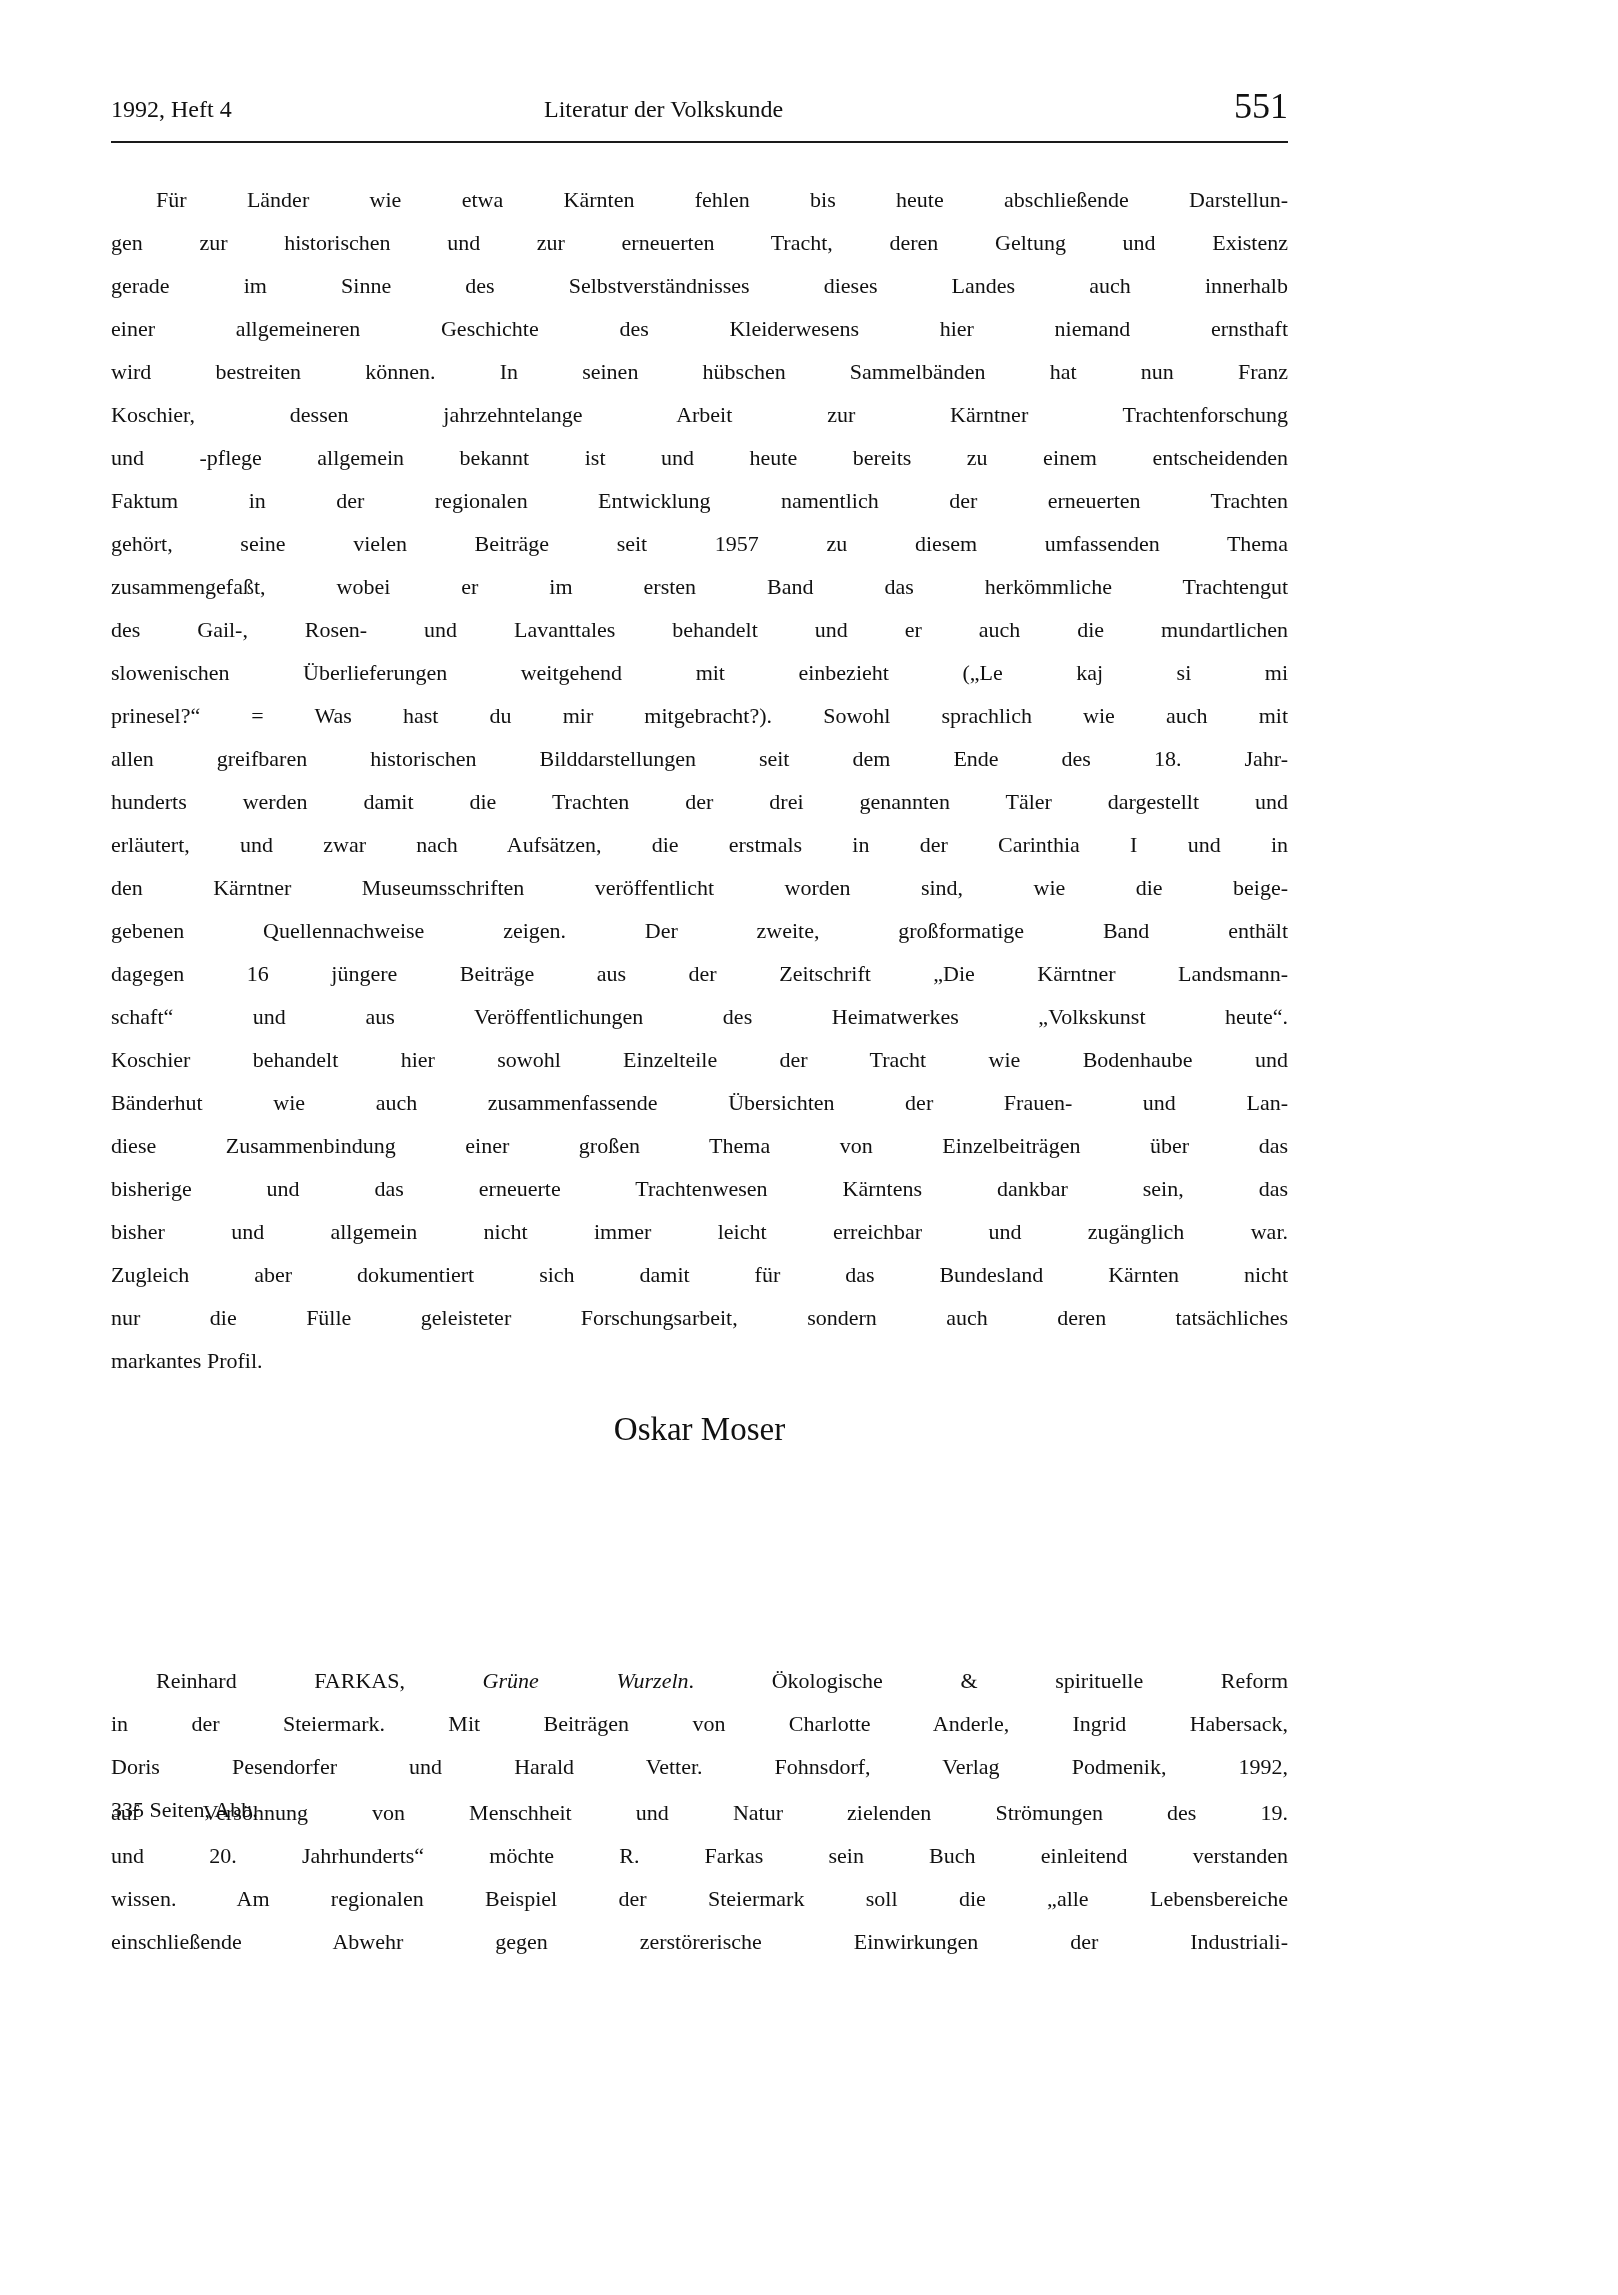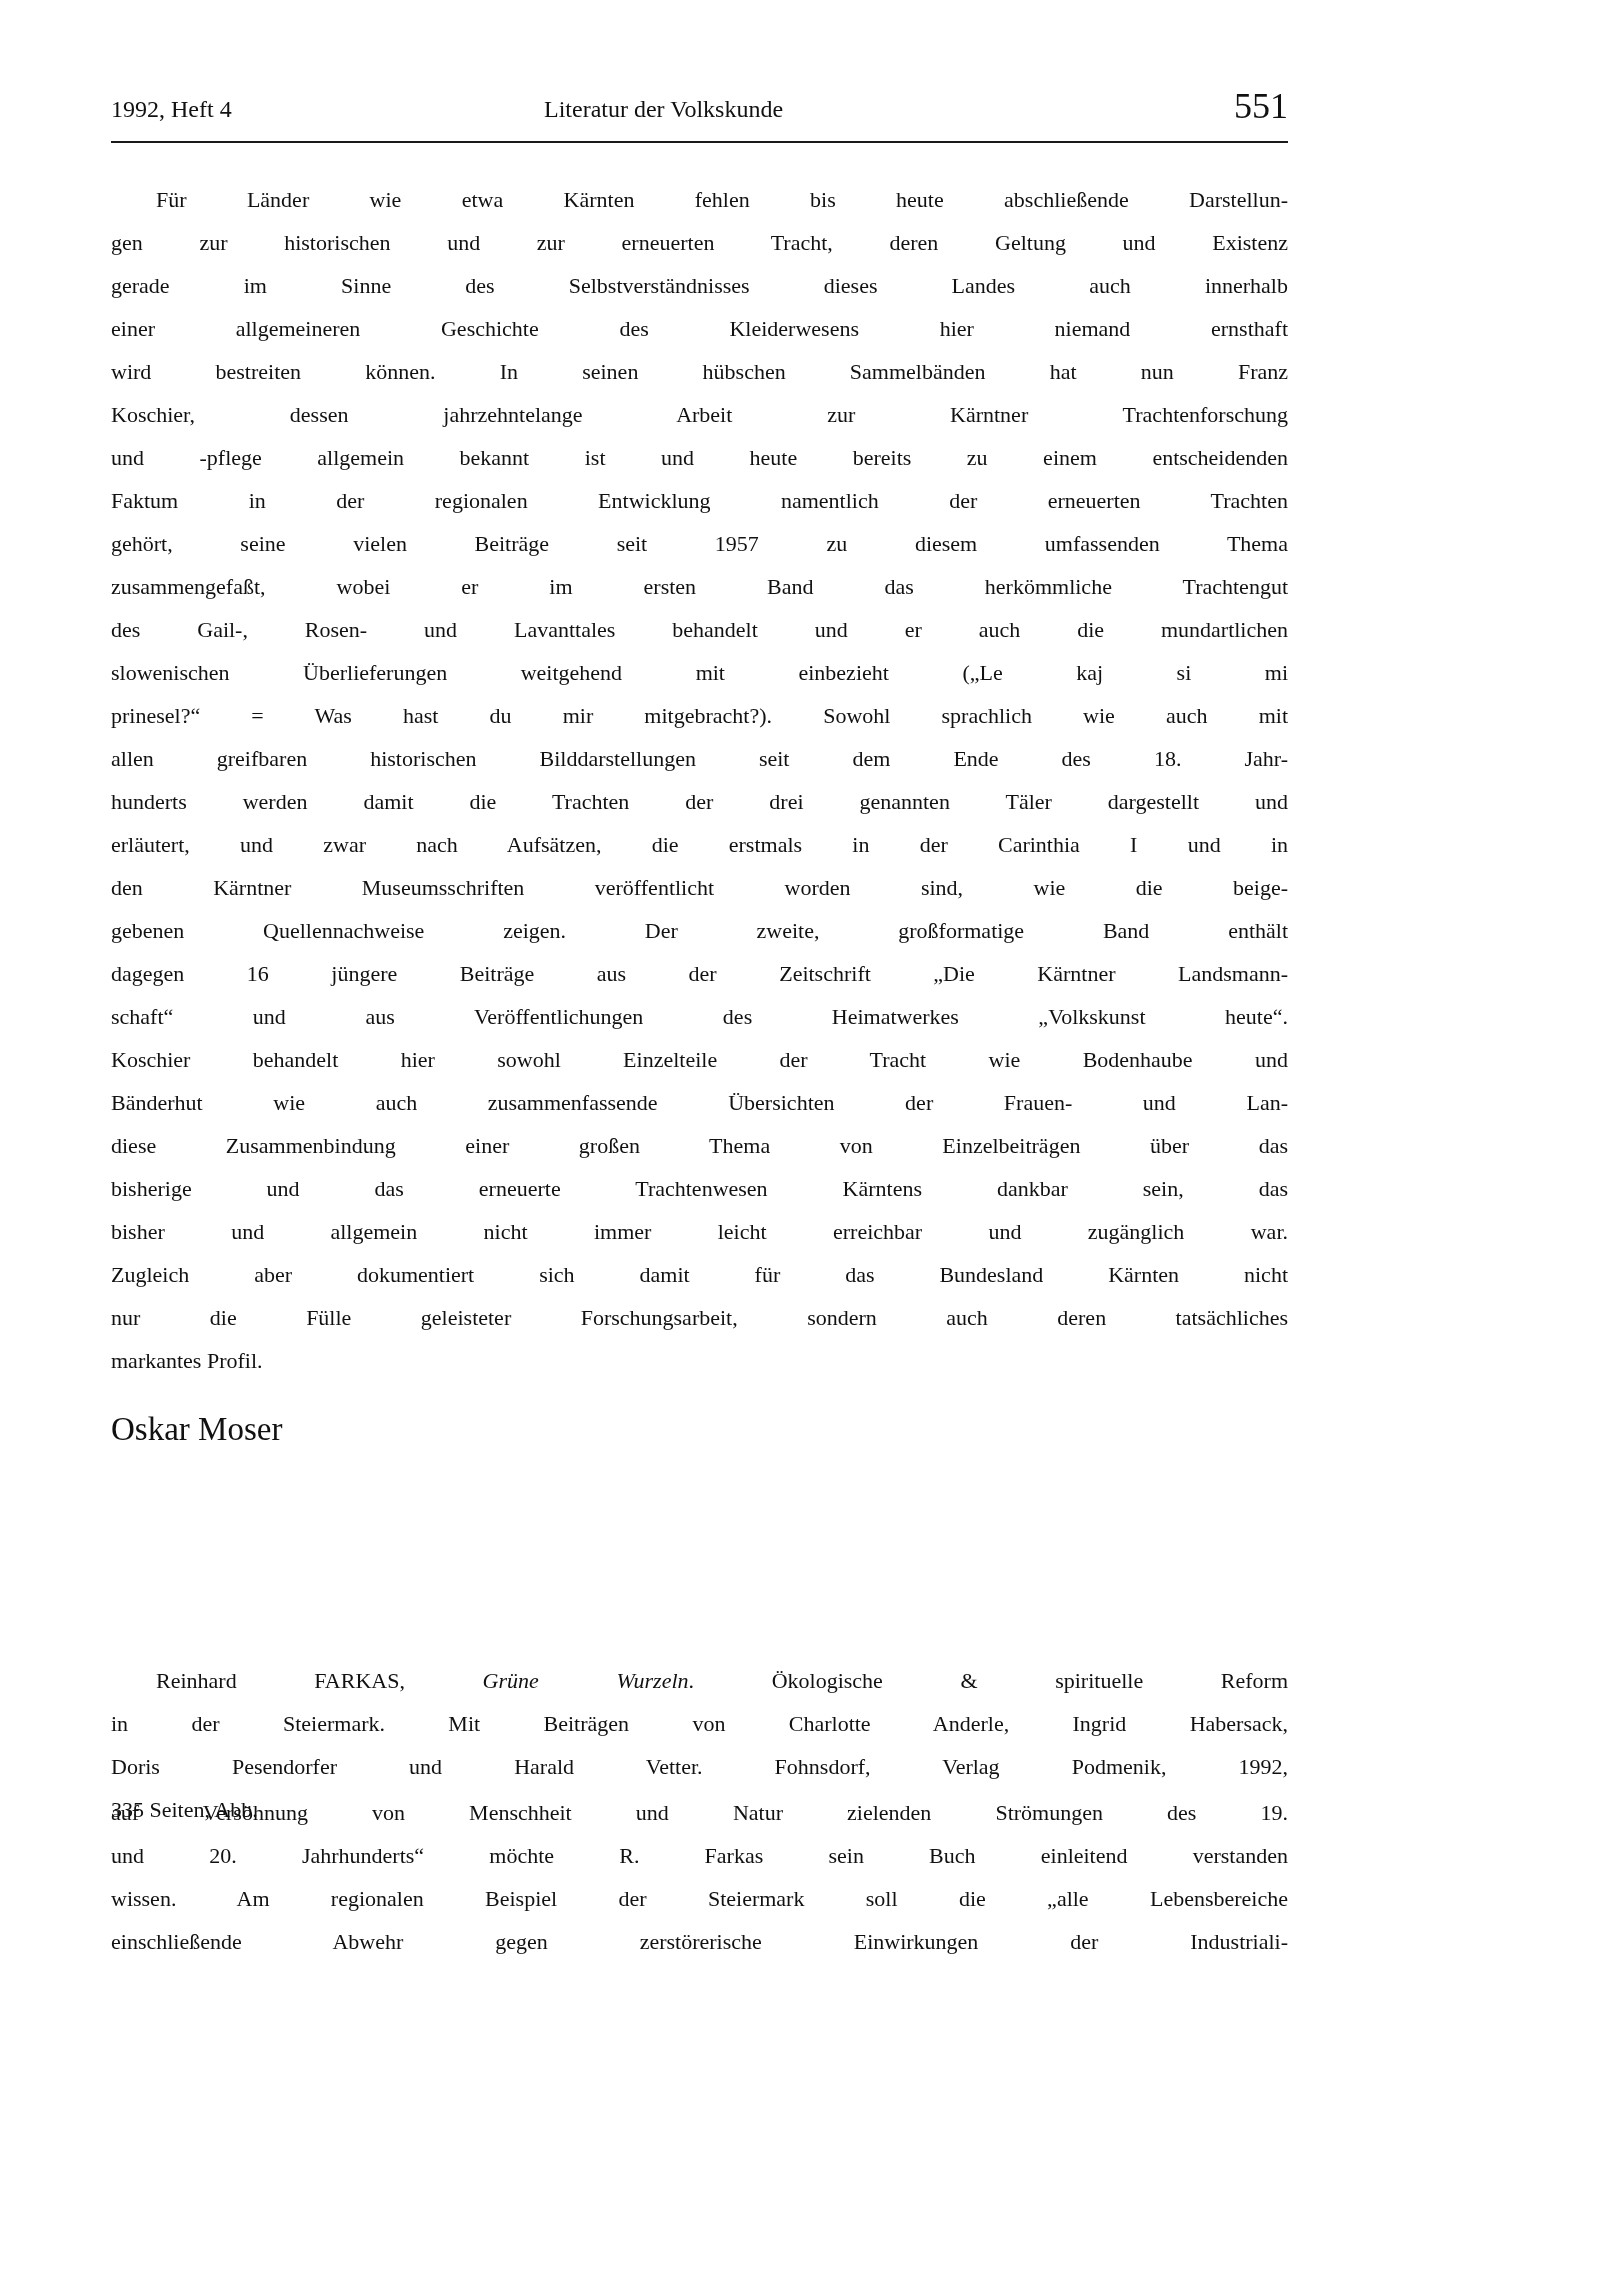--- a/index.html
+++ b/index.html
@@ -10,21 +10,21 @@
                   font-size: 24px; line-height: 37px; }
   .rh-left { position: absolute; left: 0; top: 0; }
   .rh-center { position: absolute; left: 433px; top: 0; }
   .rh-right { position: absolute; right: 0; top: -3.2px; font-size: 36px; }
   .rule { position: absolute; left: 111px; top: 141px; width: 1177px; height: 2.4px; background: #1a1a1a; }
   .block { position: absolute; left: 111px; width: 1177px; font-size: 22px; line-height: 43px; }
   .line { display: block; height: 43px; white-space: nowrap; text-align: justify;
           text-align-last: justify; overflow: hidden; }
   .line.indent { padding-left: 45px; }
   .line.last { text-align-last: left; }
-  .signature { position: absolute; left: 111px; width: 1177px; text-align: left;
+  .signature { position: absolute; left: 111px; width: 1177px; text-align: center;
                font-size: 33px; line-height: 43px; }
   i { font-style: italic; }
 </style>
 </head>
 <body>
 
 <div class="page">
 
   <div class="running-head">
     <span class="rh-left">1992, Heft 4</span>

